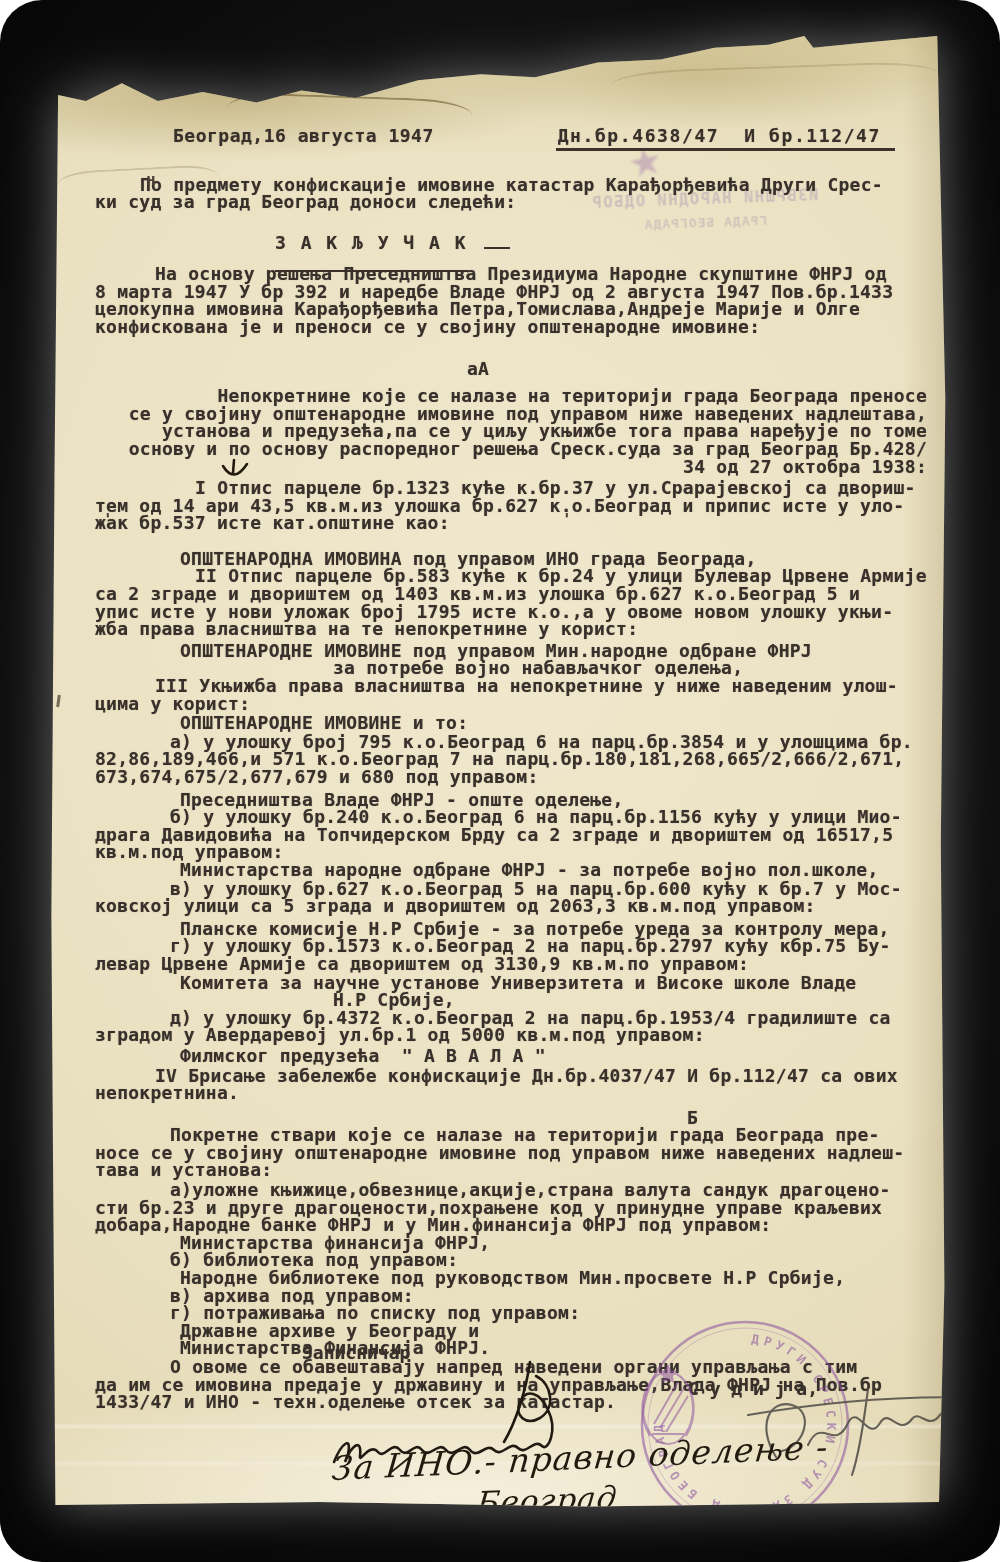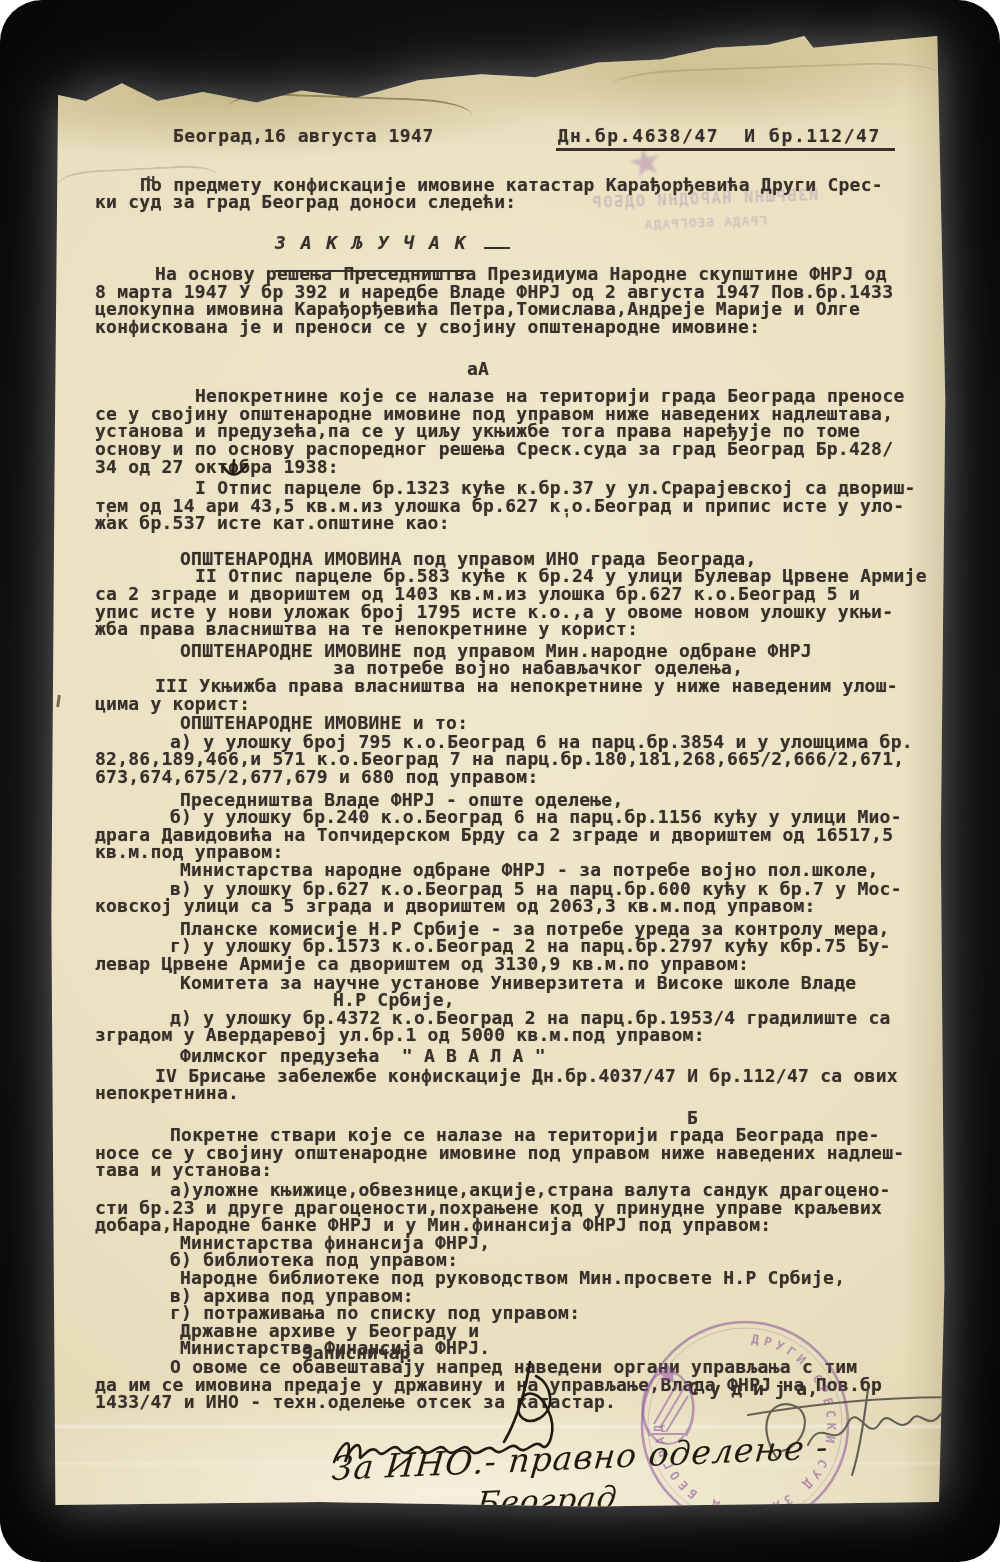--- a/index.html
+++ b/index.html
@@ -34,21 +34,21 @@
   .hdr .docnum{margin-left:auto;margin-right:32px;letter-spacing:1.6px;white-space:pre;
         border-bottom:3px solid #3a322b;padding:0 14px 3px 2px;}
   .line{white-space:pre;letter-spacing:.25px;}
   .para.indent-sm .line.first{padding-left:45px;}
   .para.indent .line.first{padding-left:60px;}
   .para.item .line.first{padding-left:75px;}
   .para.roman .line.first{padding-left:100px;}
   .para.sub .line{padding-left:85px;}
   .para.deep .line{padding-left:238px;}
   .para.heading .line{padding-left:180px;}
-  .para.heading .line span{border-bottom:2.5px solid #38302a;padding-bottom:17px;letter-spacing:2px;font-style:italic;}
+  .para.heading .line span{border-bottom:2.5px solid #38302a;padding-bottom:17px;letter-spacing:2px;}
   .para.heading .line i{display:inline-block;width:26px;margin-left:16px;border-bottom:2.5px solid #38302a;height:1.1em;}
   .para.mark-a .line{padding-left:372px;}
   .para.mark-b .line{padding-left:592px;}
   .siglabel{position:absolute;color:#38302a;font-size:18px;font-weight:700;white-space:pre;
         text-shadow:0 0 1px rgba(56,48,42,.45);}
   .handnote{position:absolute;font-family:"DejaVu Serif", serif;font-style:italic;
         color:#211a0f;transform:rotate(-2.5deg) skewX(-8deg);letter-spacing:1px;}
   .bleed{position:absolute;left:525px;top:160px;width:260px;transform:scaleX(-1) rotate(2deg);
         color:#9c86ae;opacity:.38;filter:blur(.6px);text-align:center;font-weight:700;}
   .bleed .b1{font-size:15.5px;letter-spacing:1.5px;}
@@ -97,21 +97,21 @@
               </div>
               <div class="para indent" style="margin-top: 14px;">
                 <div class="line first">На основу решења Преседништва Президиума Народне скупштине ФНРЈ од</div>
                 <div class="line">8 марта 1947 У бр 392 и наредбе Владе ФНРЈ од 2 августа 1947 Пов.бр.1433</div>
                 <div class="line">целокупна имовина Карађорђевића Петра,Томислава,Андреје Марије и Олге</div>
                 <div class="line">конфискована је и преноси се у својину општенародне имовине:</div>
               </div>
               <div class="para mark-a" style="margin-top: 24px;">
                 <div class="line first">аА</div>
               </div>
-              <div class="para roman" style="margin-top: 10px;">
+              <div class="para roman" style="margin-top: 10px; text-align: right;">
                 <div class="line first">Непокретнине које се налазе на територији града Београда преносе</div>
                 <div class="line">се у својину општенародне имовине под управом ниже наведених надлештава,</div>
                 <div class="line">установа и предузећа,па се у циљу укњижбе тога права наређује по томе</div>
                 <div class="line">основу и по основу распоредног решења Среск.суда за град Београд Бр.428/</div>
                 <div class="line">34 од 27 октобра 1938:</div>
               </div>
               <div class="para roman" style="margin-top: 4px;">
                 <div class="line first">I Отпис парцеле бр.1323 куће к.бр.37 у ул.Срарајевској са двориш-</div>
                 <div class="line">тем од 14 ари 43,5 кв.м.из улошка бр.627 к.о.Београд и припис исте у уло-</div>
                 <div class="line">жак бр.537 исте кат.општине као:</div>

